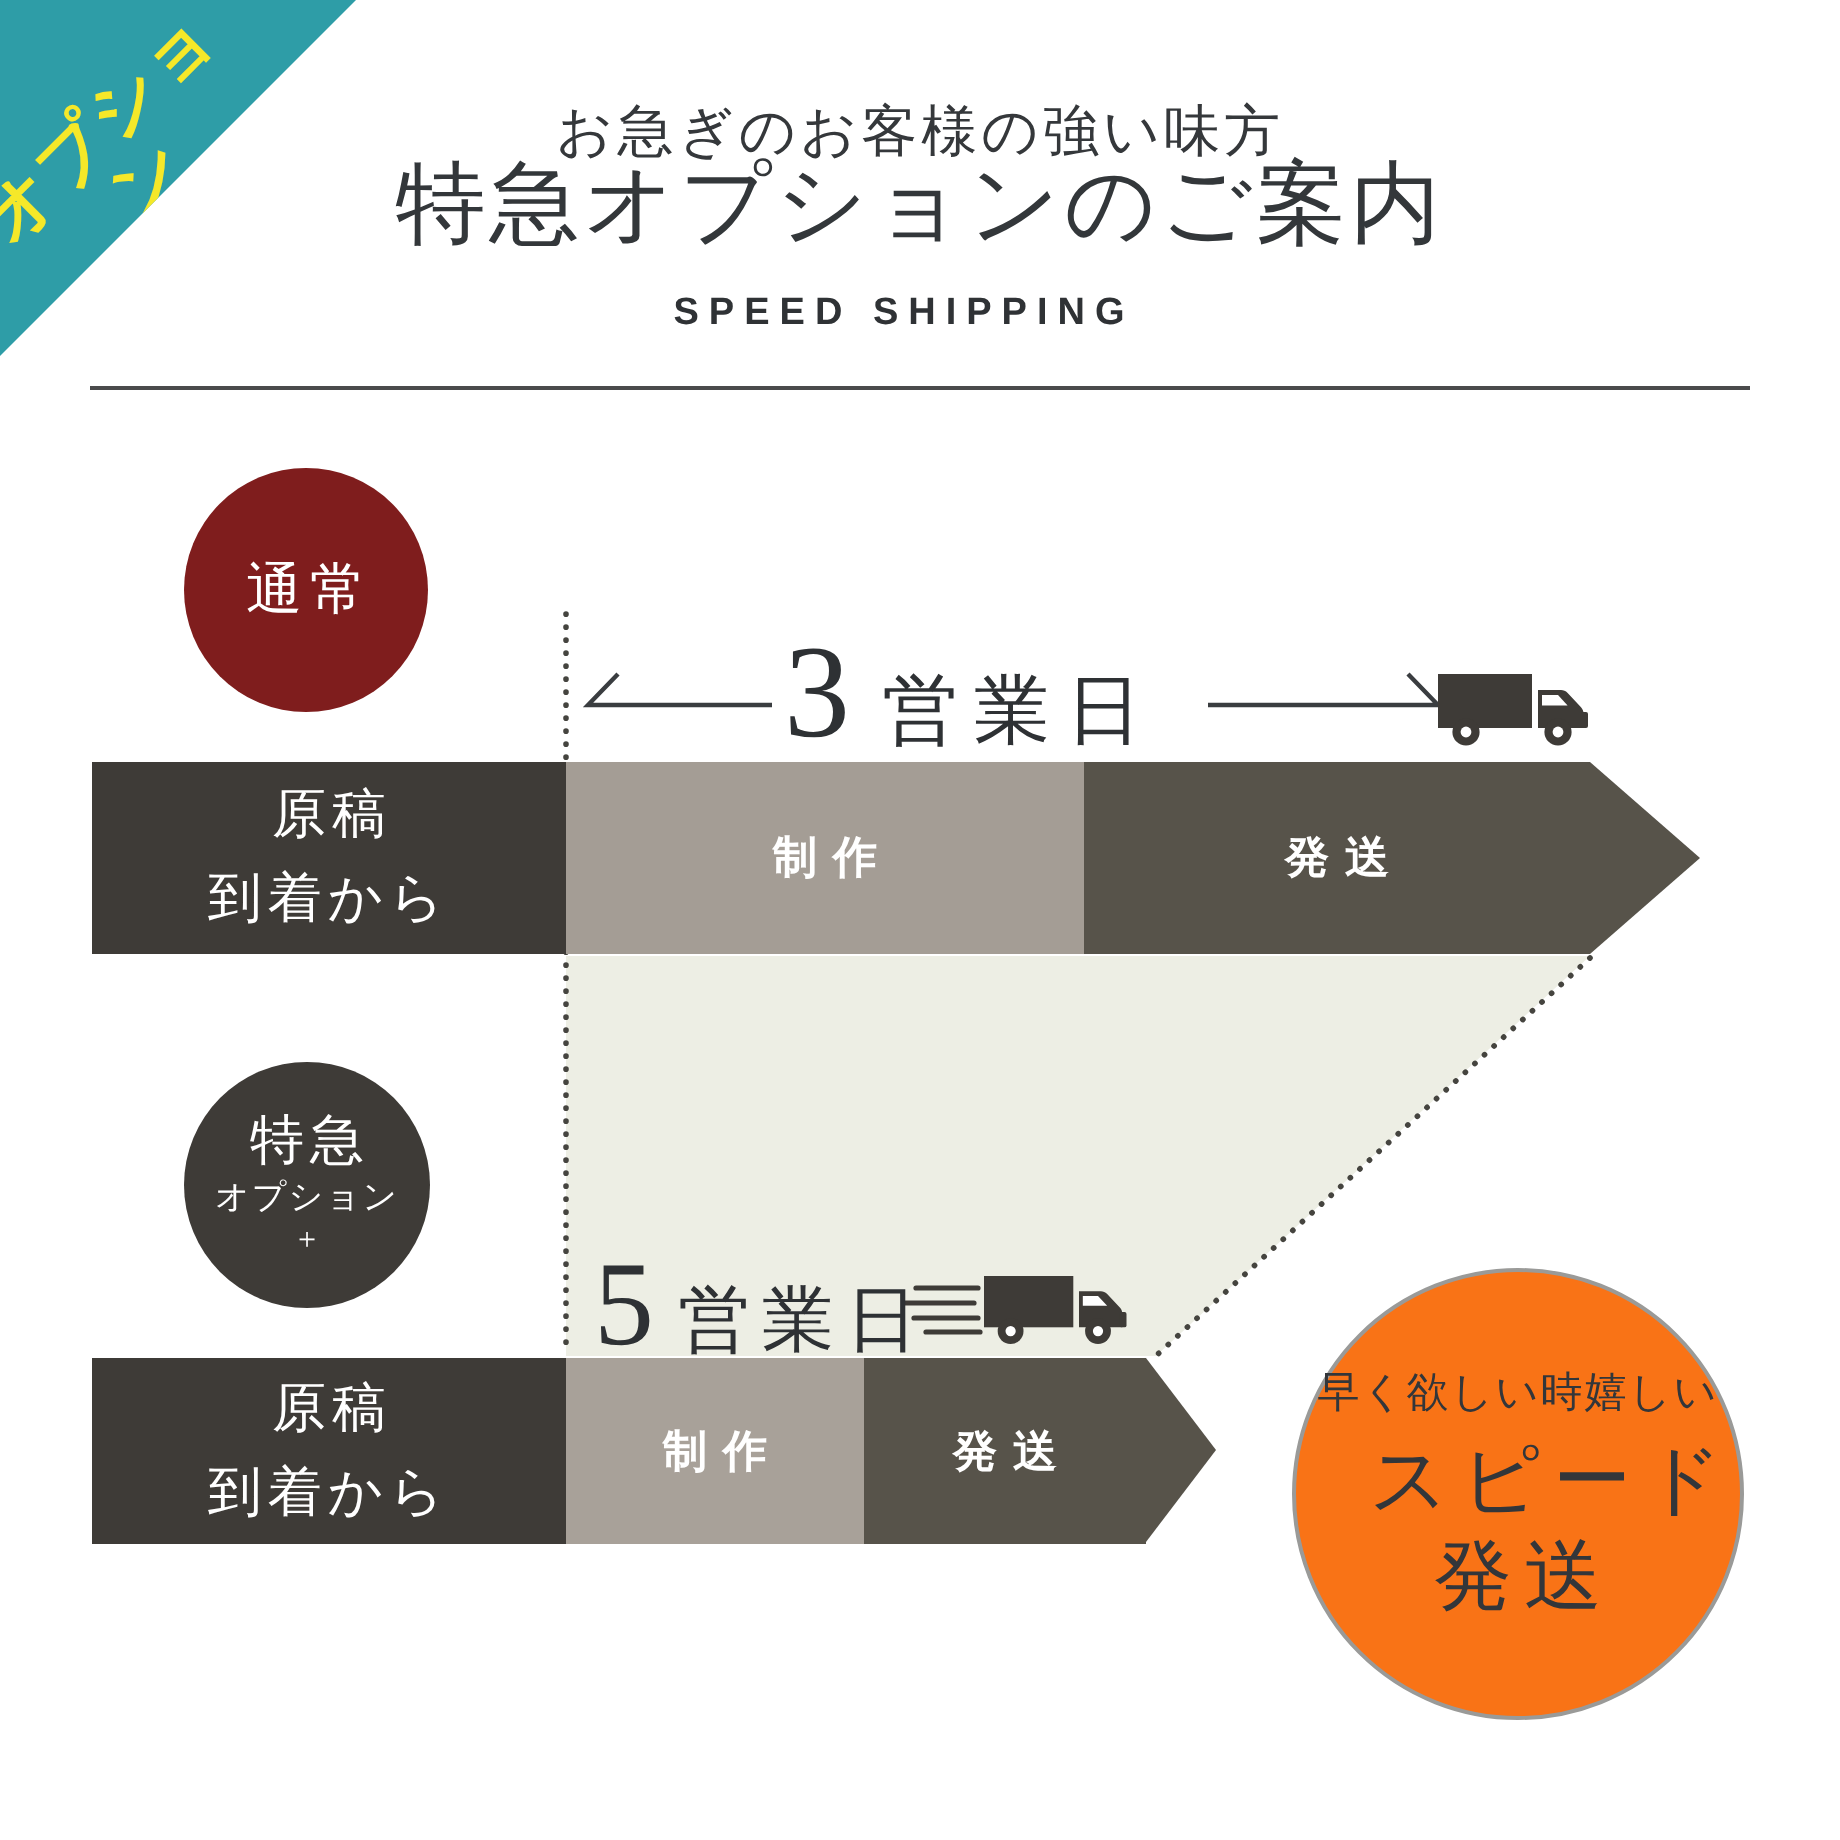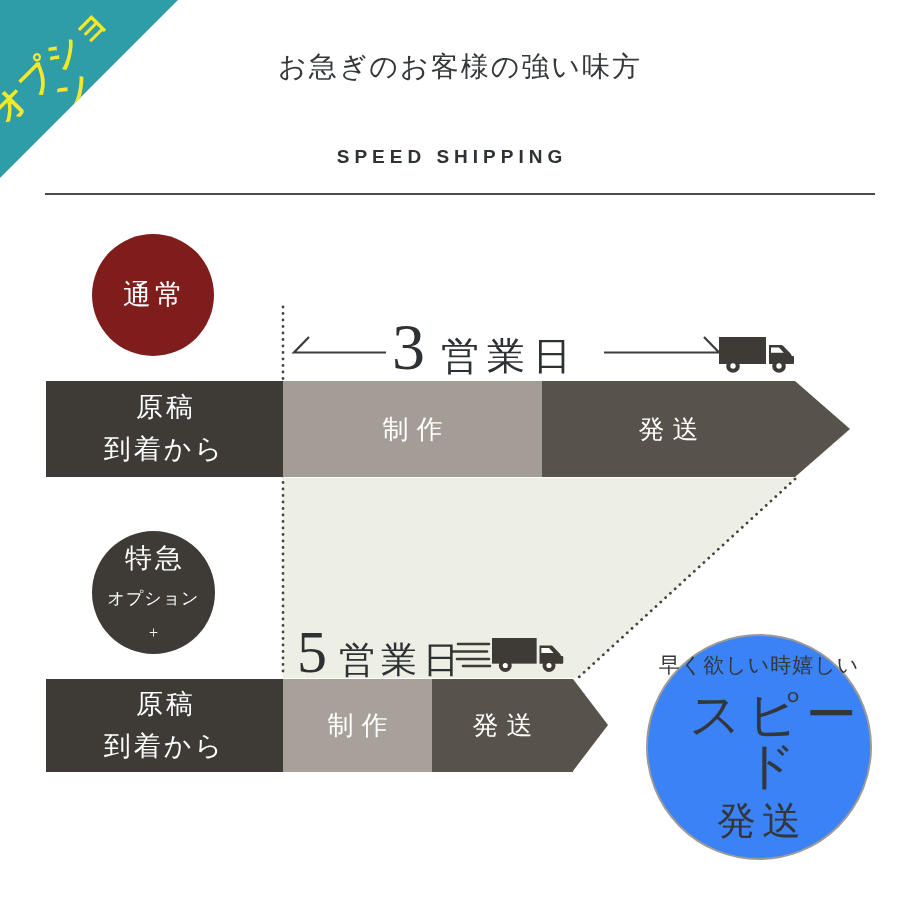--- a/index.html
+++ b/index.html
@@ -31,77 +31,78 @@
   .divider{position:absolute;left:45px;top:193px;width:830px;height:2px;background:#4A4B4C;}
   
   .badge-normal{
     position:absolute;left:92px;top:234px;width:122px;height:122px;border-radius:50%;
     background:#7f1d1d;display:flex;align-items:center;justify-content:center;
     color:#fff;font-size:28px;letter-spacing:4px;text-indent:4px;
   }
   .badge-express{
     position:absolute;left:92px;top:531px;width:123px;height:123px;border-radius:50%;
     background:#3E3B37;color:#fff;display:flex;flex-direction:column;
-    align-items:center;justify-content:center;text-align:center;line-height:1;gap:12px;
+    align-items:center;justify-content:center;text-align:center;line-height:1;
   }
   .badge-express .l1{font-size:27px;letter-spacing:3px;text-indent:3px;}
   .badge-express .l2{font-size:17px;letter-spacing:1px;margin-top:6px;}
   .badge-express .l3{font-size:16px;margin-top:6px;}
   
   .duration{position:absolute;display:flex;align-items:baseline;color:#2E3134;}
   .duration .num{line-height:1;}
   .duration .unit{line-height:1;}
   #ten-label{left:392px;top:314px;}
   #ten-label .num{font-size:66px;}
   #ten-label .unit{font-size:38px;letter-spacing:8px;margin-left:16px;}
   #five-label{left:297px;top:622px;}
   #five-label .num{font-size:60px;}
   #five-label .unit{font-size:36px;letter-spacing:6px;margin-left:12px;}
   
   .bar{position:absolute;display:flex;color:#fff;}
   .bar .seg{display:flex;align-items:center;justify-content:center;}
   .start-seg{font-size:27px;letter-spacing:3px;line-height:1.55;
     white-space:pre-line;text-align:center;text-indent:3px;}
-  .step-seg{font-size:26px;letter-spacing:8px;text-indent:8px;}
+  .step-seg{font-size:22px;letter-spacing:8px;text-indent:8px;font-weight:bold;}
   #bar1{left:46px;top:381px;height:96px;}
   #bar1 .s1{width:237px;background:#3E3B37;}
   #bar1 .s2{width:259px;background:#A49D95;}
   #bar1 .s3{width:253px;background:#57534A;}
   #bar1 .head{width:0;height:0;border-top:48px solid transparent;
     border-bottom:48px solid transparent;border-left:55px solid #57534A;}
   #bar2{left:46px;top:679px;height:93px;}
   #bar2 .s1{width:237px;background:#3E3B37;}
   #bar2 .s2{width:149px;background:#A8A199;}
   #bar2 .s3{width:141px;background:#57534A;}
   #bar2 .head{width:0;height:0;border-top:46.5px solid transparent;
     border-bottom:46.5px solid transparent;border-left:35px solid #57534A;}
   
   .speed-circle{
     position:absolute;left:646px;top:634px;width:226px;height:226px;border-radius:50%;
-    background:#3b82f6;border:2px solid #9A9A98;box-sizing:border-box;
+    background:#f97316;border:2px solid #9A9A98;box-sizing:border-box;
     display:flex;flex-direction:column;align-items:center;justify-content:center;
-    color:#33363A;text-align:center;line-height:1;
+    color:#33363A;line-height:1;
   }
   .speed-circle .cap{font-size:21px;letter-spacing:1px;}
-  .speed-circle .big{font-size:51px;letter-spacing:6px;text-indent:6px;margin-top:14px;margin-left:28px;}
+  .speed-circle .big{font-size:39px;letter-spacing:6px;text-indent:6px;margin-top:14px;margin-left:28px;}
   .speed-circle .big2{font-size:39px;letter-spacing:6px;text-indent:6px;margin-top:9px;}
   
   svg.overlay{position:absolute;left:0;top:0;pointer-events:none;}
   .dots{stroke:#45443F;stroke-width:2.8;stroke-dasharray:0.1 6.4;stroke-linecap:round;fill:none;}
 </style>
 </head>
 <body>
 
 <div id="canvas">
 
   <div class="ribbon">
     <span class="ribbon-label">オプション</span>
   </div>
 
   <div class="tagline">お急ぎのお客様の強い味方</div>
+  <div class="title">特急オプションのご案内</div>
   <div class="subtitle">SPEED SHIPPING</div>
   <div class="divider"></div>
 
   <svg class="overlay" width="920" height="920" viewBox="0 0 920 920">
     <polygon points="283,478 795,478 578,678 283,678" fill="#EDEEE4"></polygon>
     <line class="dots" x1="283" y1="307" x2="283" y2="677"></line>
     <line class="dots" x1="795" y1="479" x2="579" y2="677"></line>
     <g stroke="#3A3D40" stroke-width="2.2" fill="none">
       <path d="M309 337 L294 352.5 H386"></path>
       <path d="M604 352.5 H719 L704 337"></path>

